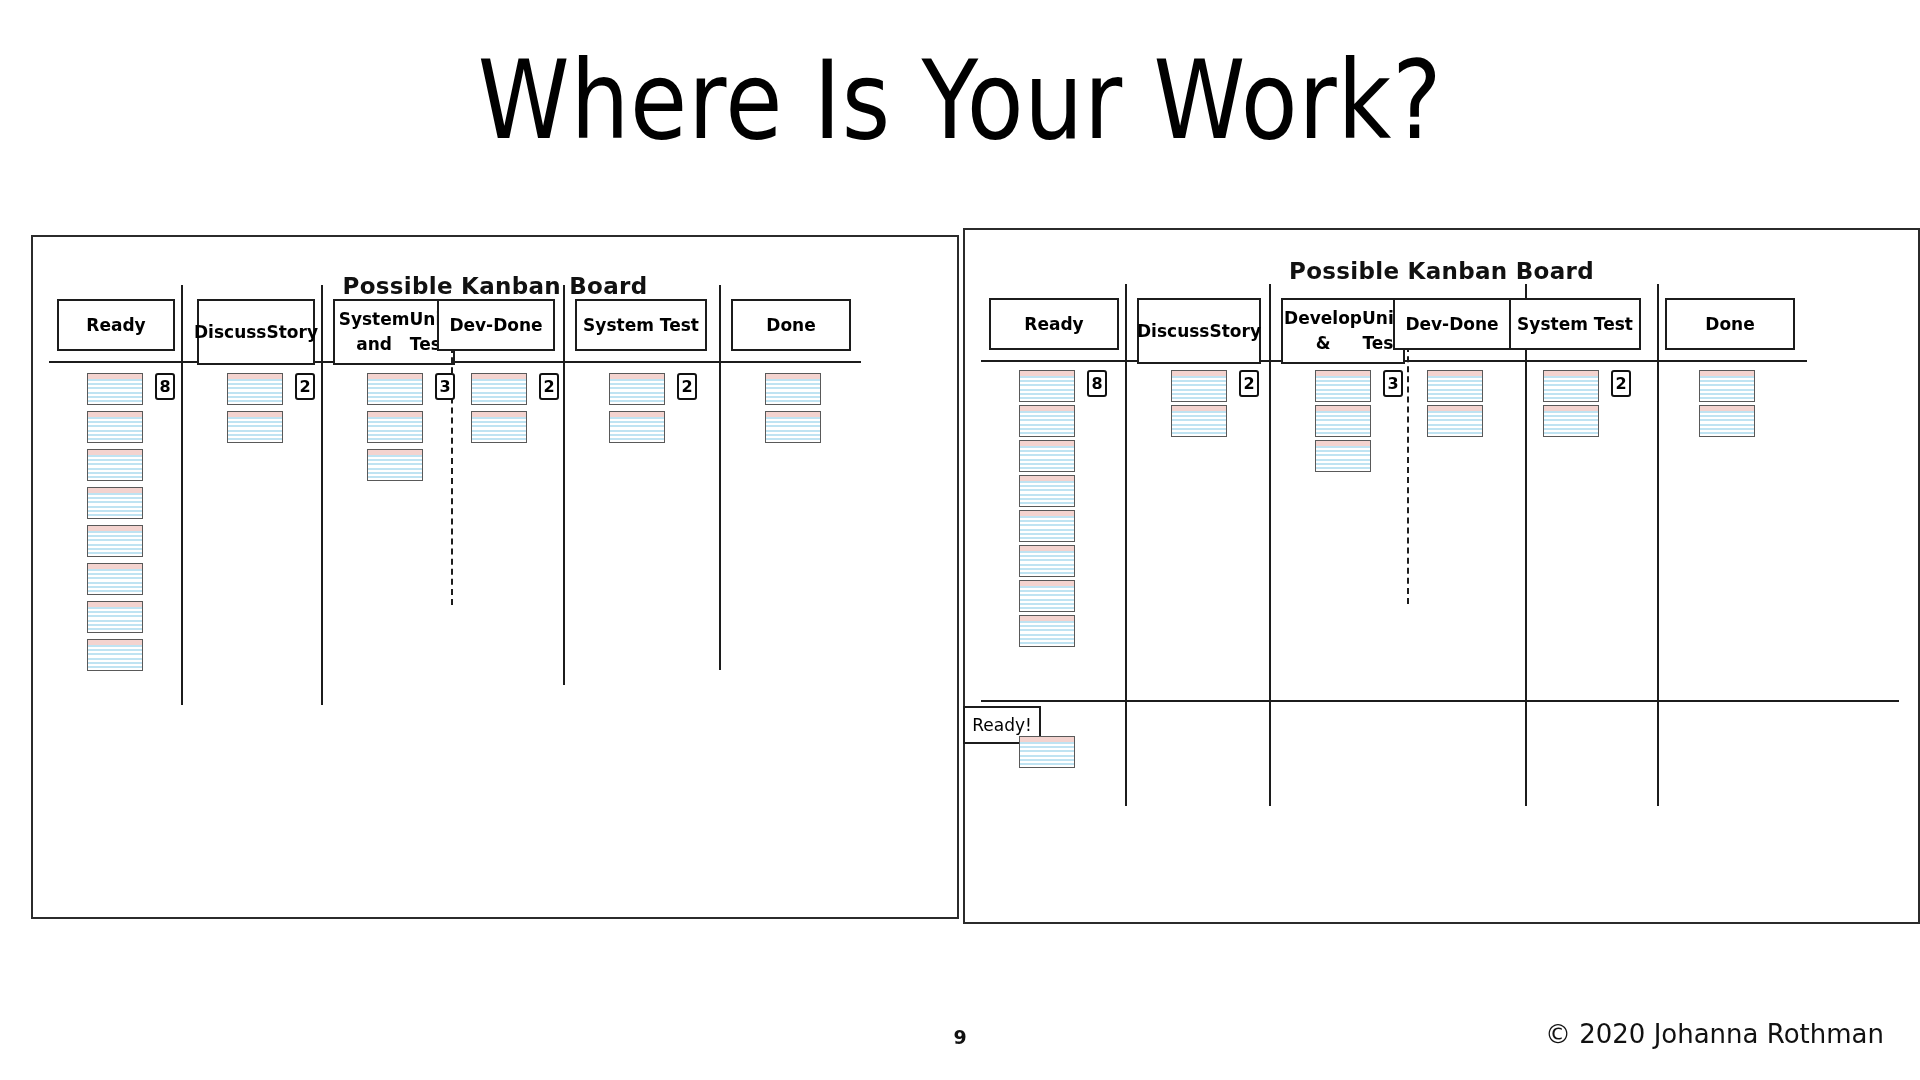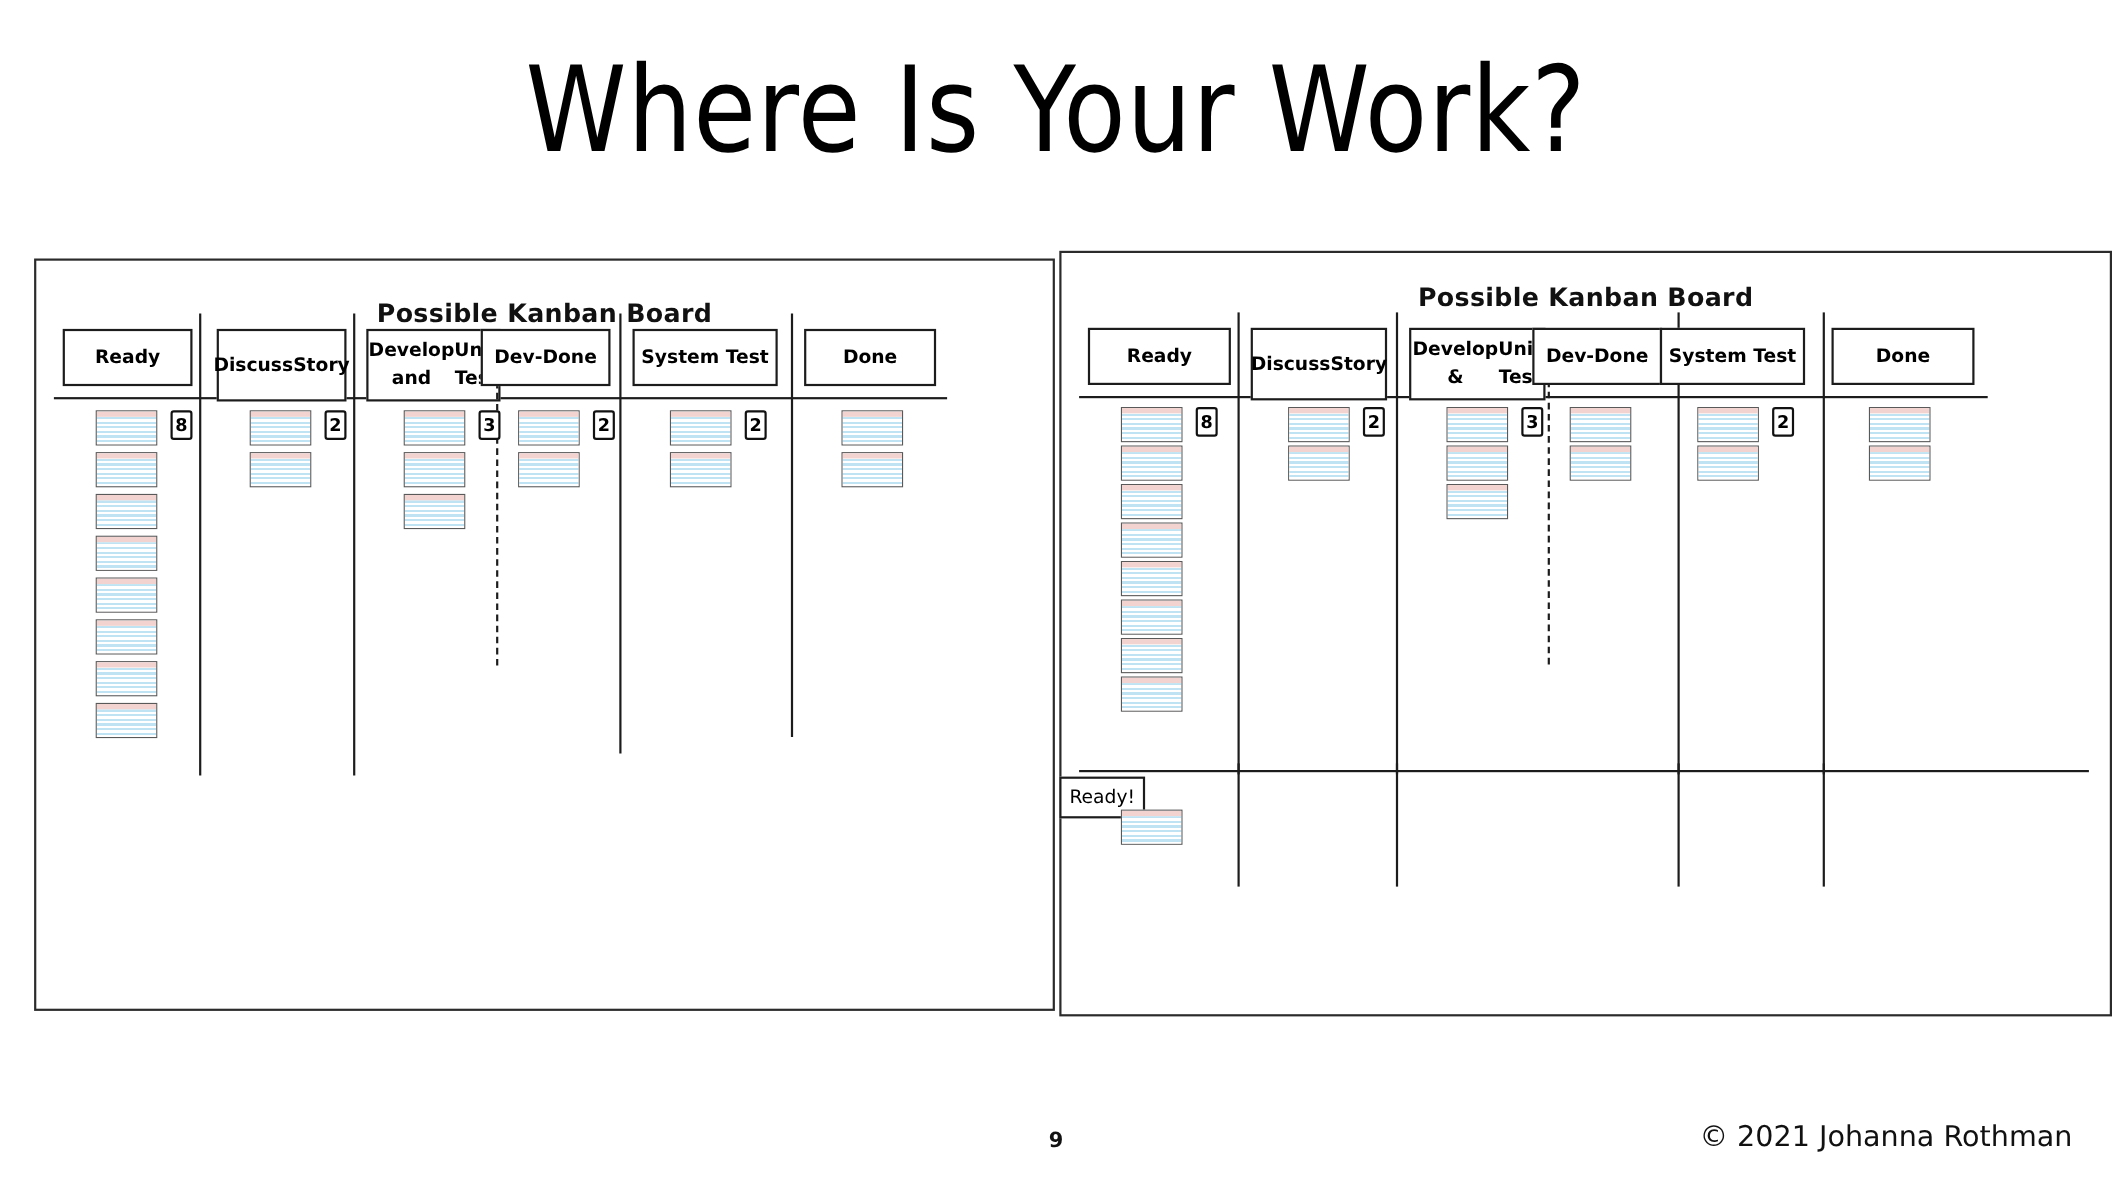--- a/index.html
+++ b/index.html
@@ -238,21 +238,21 @@
     <div class="card" style="left: 194px; top: 136px;">
       <div class="card-top"></div>
       <div class="card-lines"></div>
     </div>
     <div class="card" style="left: 194px; top: 174px;">
       <div class="card-top"></div>
       <div class="card-lines"></div>
     </div>
     <div class="wip" style="left: 262px; top: 136px;">2</div>
     <div class="col-head" style="left: 300px; top: 62px; width: 122px; height: 66px;">
-      <span>Develop and</span>
+      <span>System and</span>
       <span>Unit Test</span>
     </div>
     <div class="col-sep dashed" style="left: 418px; top: 100px; height: 268px;"></div>
     <div class="card" style="left: 334px; top: 136px;">
       <div class="card-top"></div>
       <div class="card-lines"></div>
     </div>
     <div class="card" style="left: 334px; top: 174px;">
       <div class="card-top"></div>
       <div class="card-lines"></div>
@@ -416,13 +416,13 @@
       <div class="card-lines"></div>
     </div>
     <div class="col-sep" style="left: 160px; top: 464px; height: 112px;"></div>
     <div class="col-sep" style="left: 304px; top: 464px; height: 112px;"></div>
     <div class="col-sep" style="left: 560px; top: 464px; height: 112px;"></div>
     <div class="col-sep" style="left: 692px; top: 464px; height: 112px;"></div>
   </div>
 
 <div id="page-number">9</div>
 
-<div id="copyright">© 2021 Johanna Rothman</div>
+<div id="copyright">© 2020 Johanna Rothman</div>
 
 </body></html>

